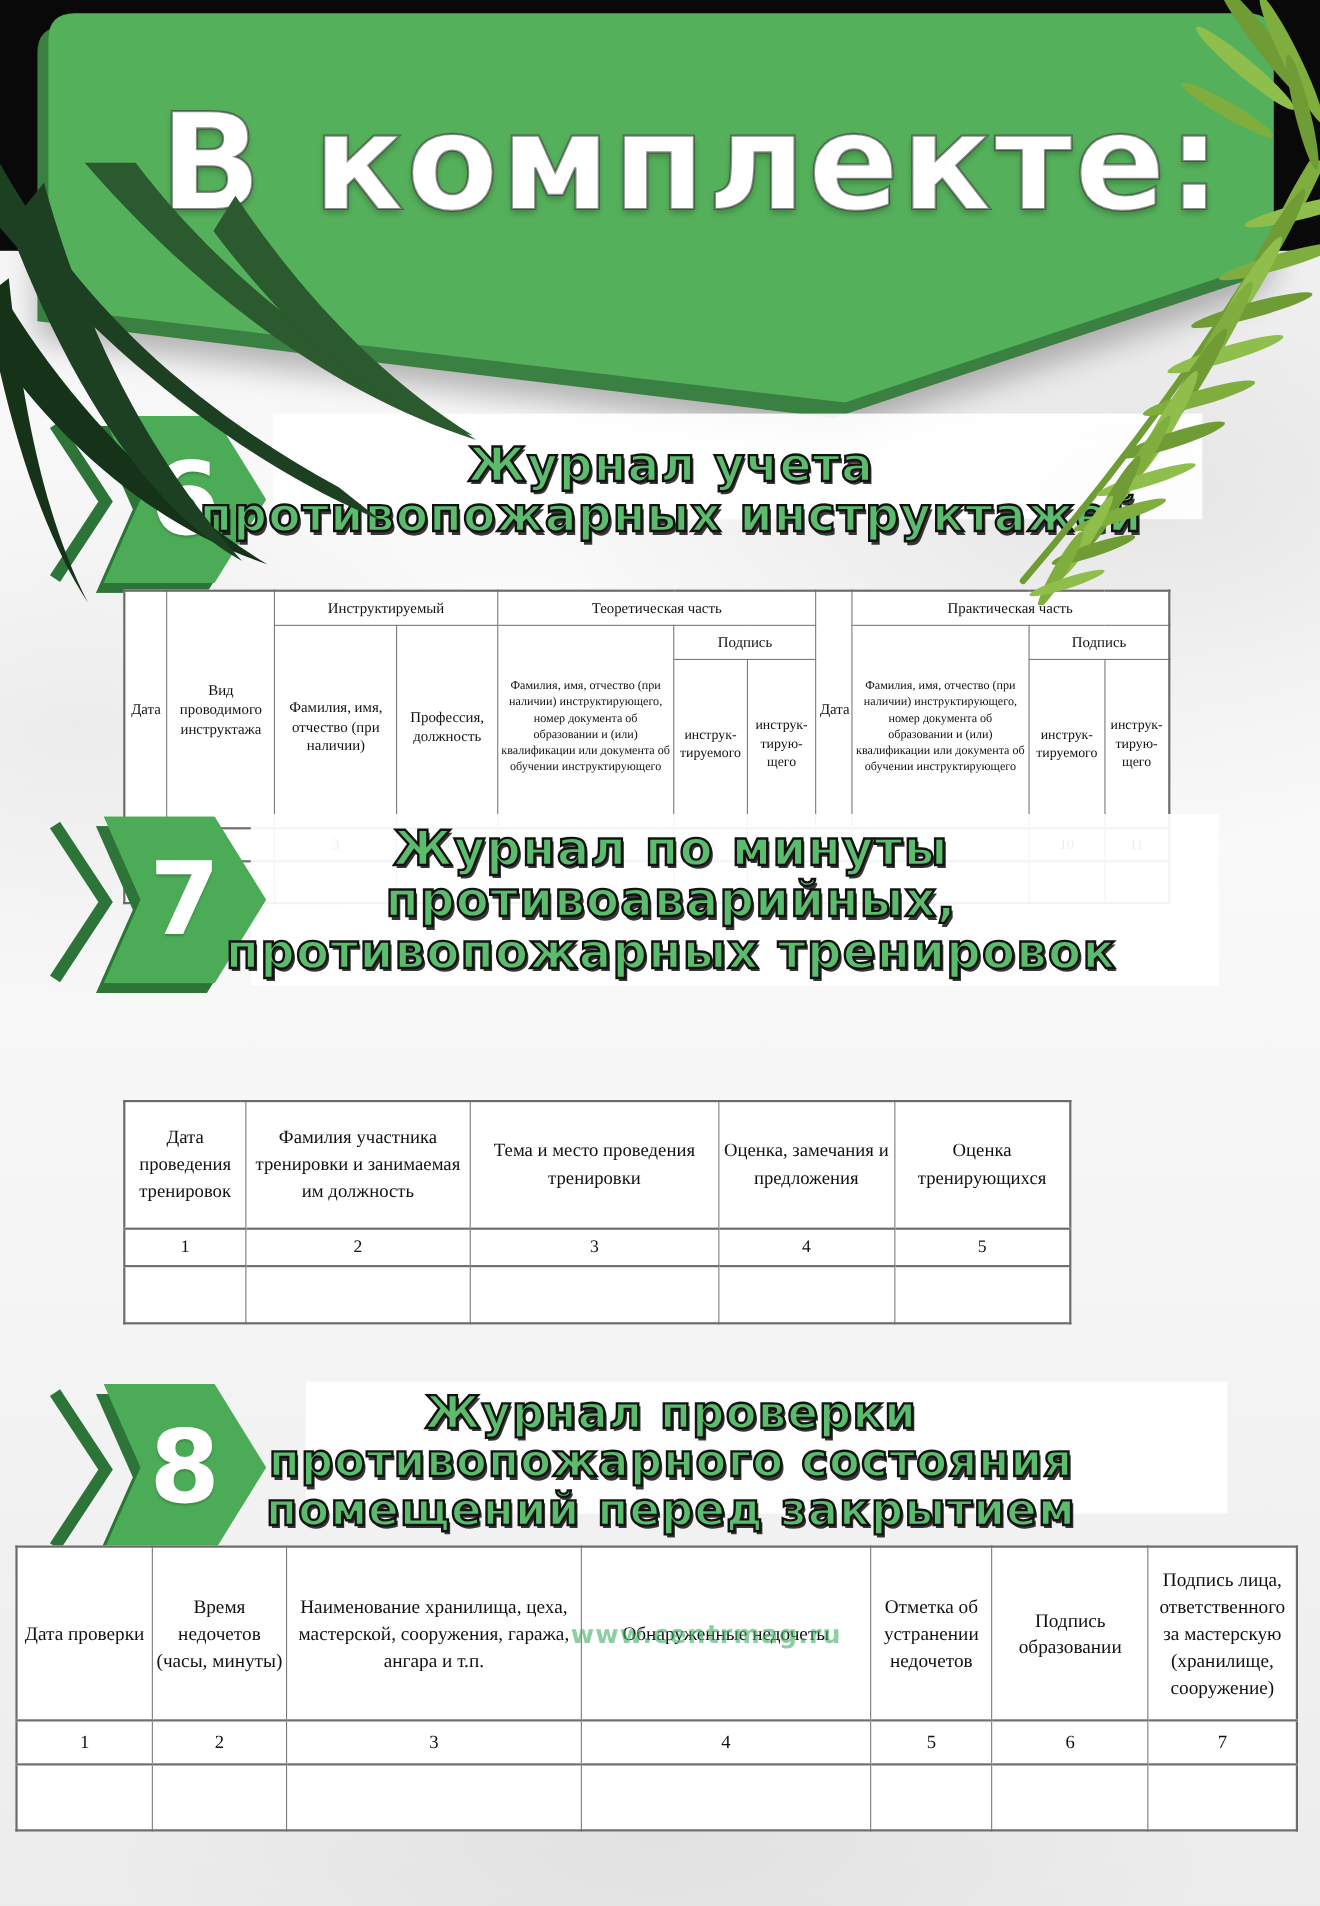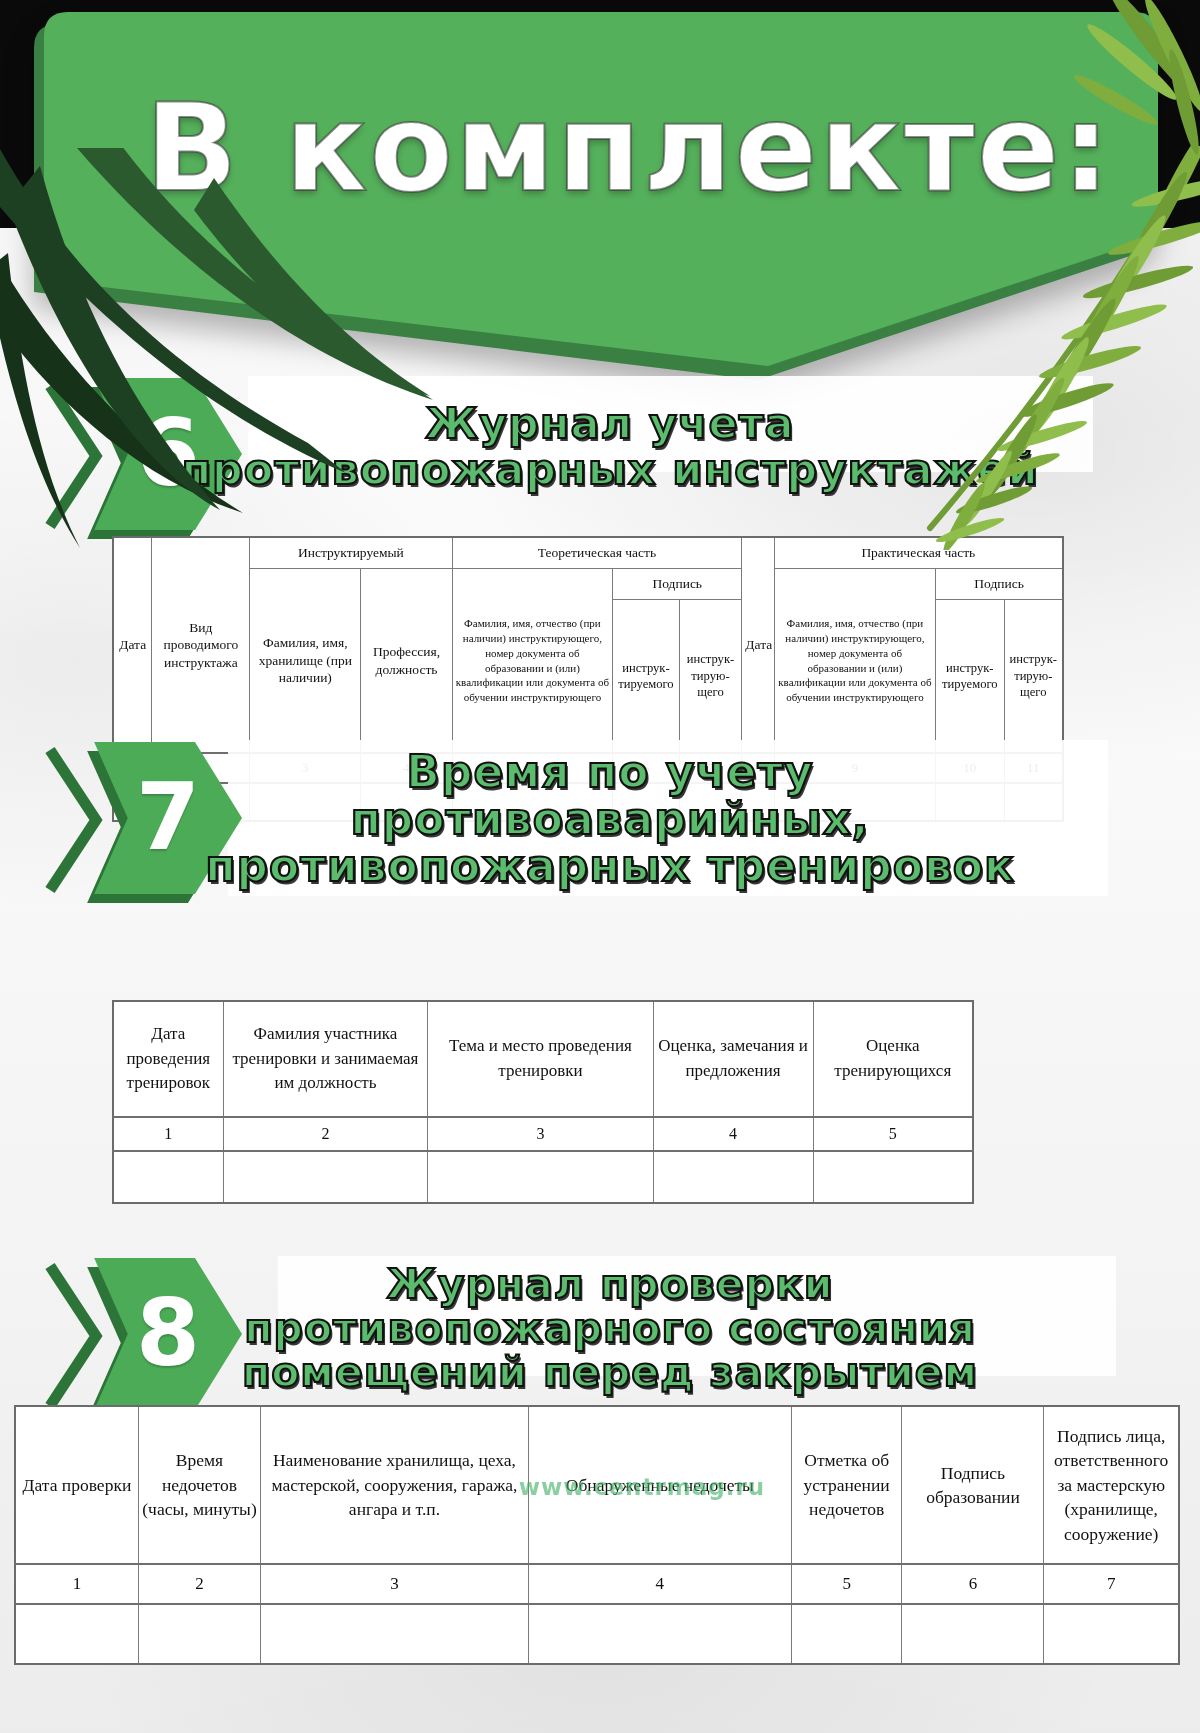--- a/index.html
+++ b/index.html
@@ -178,21 +178,21 @@
     <tbody>
       <tr class="r1">
         <th rowspan="3">Дата</th>
         <th rowspan="3">Вид проводимого инструктажа</th>
         <th colspan="2">Инструктируемый</th>
         <th colspan="3">Теоретическая часть</th>
         <th rowspan="3">Дата</th>
         <th colspan="3">Практическая часть</th>
       </tr>
       <tr class="r2">
-        <th rowspan="2">Фамилия, имя, хранилище (при наличии)</th>
+        <th rowspan="2">Фамилия, имя, отчество (при наличии)</th>
         <th rowspan="2">Профессия, должность</th>
         <th rowspan="2" class="long">Фамилия, имя, отчество (при наличии) инструктирующего, номер документа об образовании и (или) квалификации или документа об обучении инструктирующего</th>
         <th colspan="2" class="grp-sign">Подпись</th>
         <th rowspan="2" class="long">Фамилия, имя, отчество (при наличии) инструктирующего, номер документа об образовании и (или) квалификации или документа об обучении инструктирующего</th>
         <th colspan="2" class="grp-sign">Подпись</th>
       </tr>
       <tr class="r3">
         <th class="sign">инструк-тируемого</th>
         <th class="sign">инструк-тирую-щего</th>
         <th class="sign">инструк-тируемого</th>
@@ -230,21 +230,21 @@
   <div class="abs white-band" style="left:228px;top:740px;width:880px;height:156px"></div>
   <div class="abs badge" style="left:40px;top:742px">
     <svg class="echo" width="70" height="152" viewBox="0 0 70 152">
       <path d="M10,6 L56,76 L10,146" stroke="var(--badge-dark)" stroke-width="11" fill="none"></path>
     </svg>
     <div class="shadow"></div>
     <div class="shape"></div>
     <div class="num">7</div>
   </div>
   <div class="abs sec-title t7-title" style="top:748px">
-    <div>Время по учету</div>
+    <div>Журнал по минуты</div>
     <div>противоаварийных,</div>
     <div>противопожарных тренировок</div>
   </div>
 
   <table class="abs t t7">
     <colgroup>
       <col style="width:12.8%">
         <col style="width:23.8%">
         <col style="width:26.2%">
       <col style="width:18.6%">

